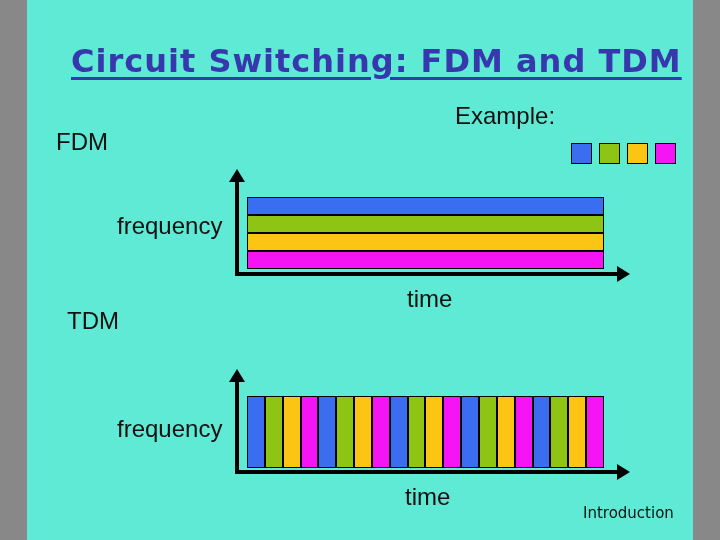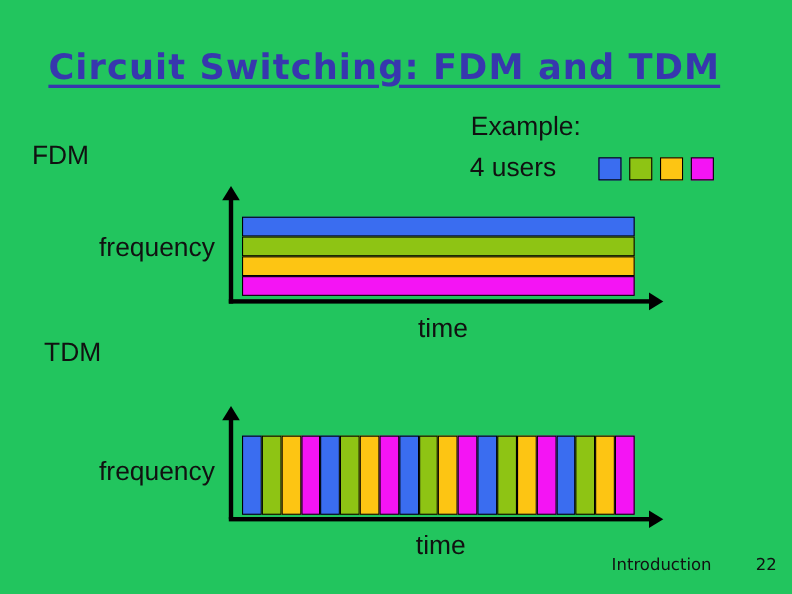--- a/index.html
+++ b/index.html
@@ -1,17 +1,17 @@
 <!DOCTYPE html>
 <html><head>
 <meta charset="utf-8">
 <style>
   html,body{margin:0;padding:0;background:#888;}
   #slide{
-    position:relative;width:720px;height:540px;background:#22c55e;
+    position:relative;width:666px;height:540px;background:#5eead4;
     font-family:"Liberation Sans",sans-serif;overflow:hidden;margin:0 auto;
   }
   .abs{position:absolute;}
   #title{
     left:44px;top:42px;
     font-family:"DejaVu Sans",sans-serif;
     font-size:32px;font-weight:bold;letter-spacing:1px;
     text-decoration:underline;text-decoration-thickness:3px;text-underline-offset:5px;
     white-space:nowrap;
   }
@@ -43,21 +43,20 @@
 </style>
 </head>
 <body>
 
 <div id="slide">
 
   <div id="title" class="abs" style="color: rgb(55, 55, 174);">Circuit Switching: FDM and TDM</div>
 
   <div id="example-label" class="abs lbl">Example:</div>
   <div id="fdm-label" class="abs lbl">FDM</div>
-  <div id="users-label" class="abs lbl">4 users</div>
 
   <div id="legend" class="abs">
       <div class="legend-swatch" style="background: rgb(58, 109, 240);"></div>
       <div class="legend-swatch" style="background: rgb(142, 196, 20);"></div>
       <div class="legend-swatch" style="background: rgb(253, 197, 19);"></div>
       <div class="legend-swatch" style="background: rgb(244, 20, 244);"></div>
     </div>
 
   <div class="abs arrow-up" style="left:202px;top:169px;"></div>
   <div class="abs vline" style="left:208px;top:180px;height:96px;"></div>

